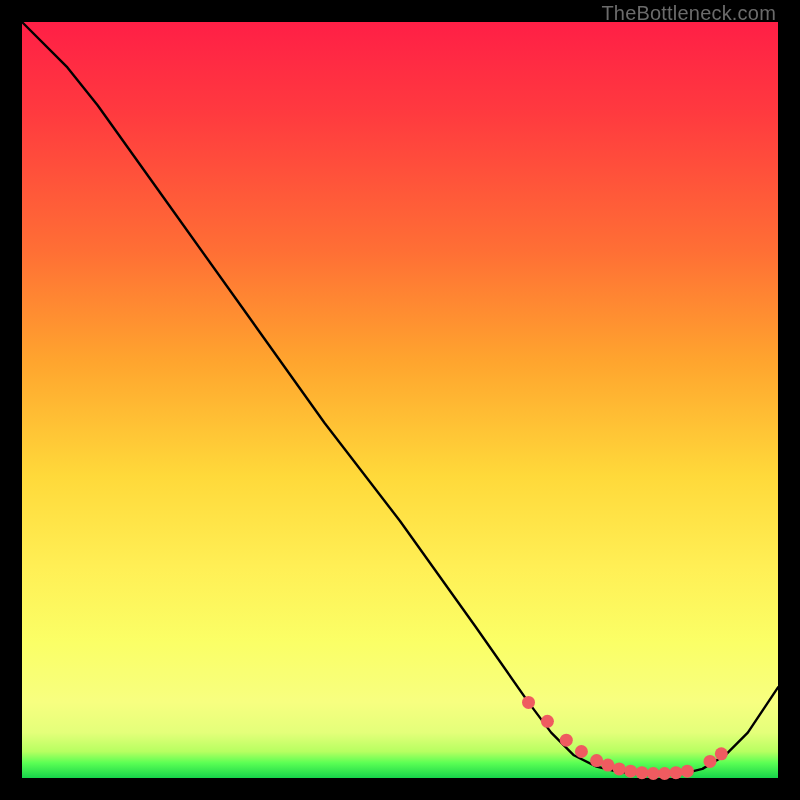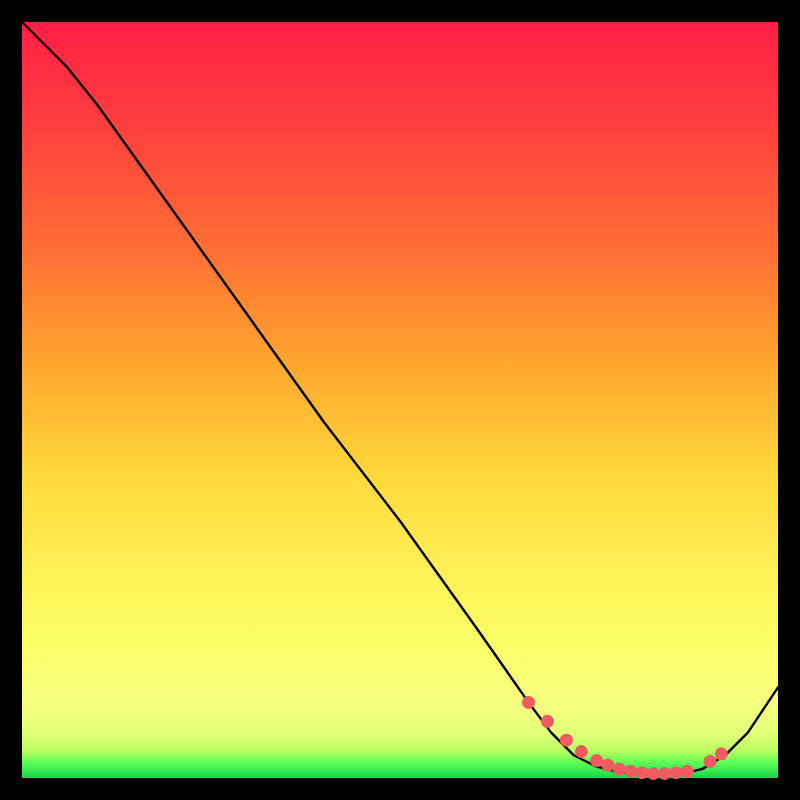--- a/index.html
+++ b/index.html
@@ -80,13 +80,14 @@
         <circle cx="619.9" cy="750.7" r="6.5" fill="#ef5b60"></circle>
         <circle cx="631.3" cy="751.5" r="6.5" fill="#ef5b60"></circle>
         <circle cx="642.6" cy="751.5" r="6.5" fill="#ef5b60"></circle>
         <circle cx="653.9" cy="750.7" r="6.5" fill="#ef5b60"></circle>
         <circle cx="665.3" cy="749.2" r="6.5" fill="#ef5b60"></circle>
         <circle cx="688.0" cy="739.4" r="6.5" fill="#ef5b60"></circle>
         <circle cx="699.3" cy="731.8" r="6.5" fill="#ef5b60"></circle>
       </g>
   </svg>
 
+  <div class="watermark">TheBottleneck.com</div>
 </div>
 
 </body></html>

